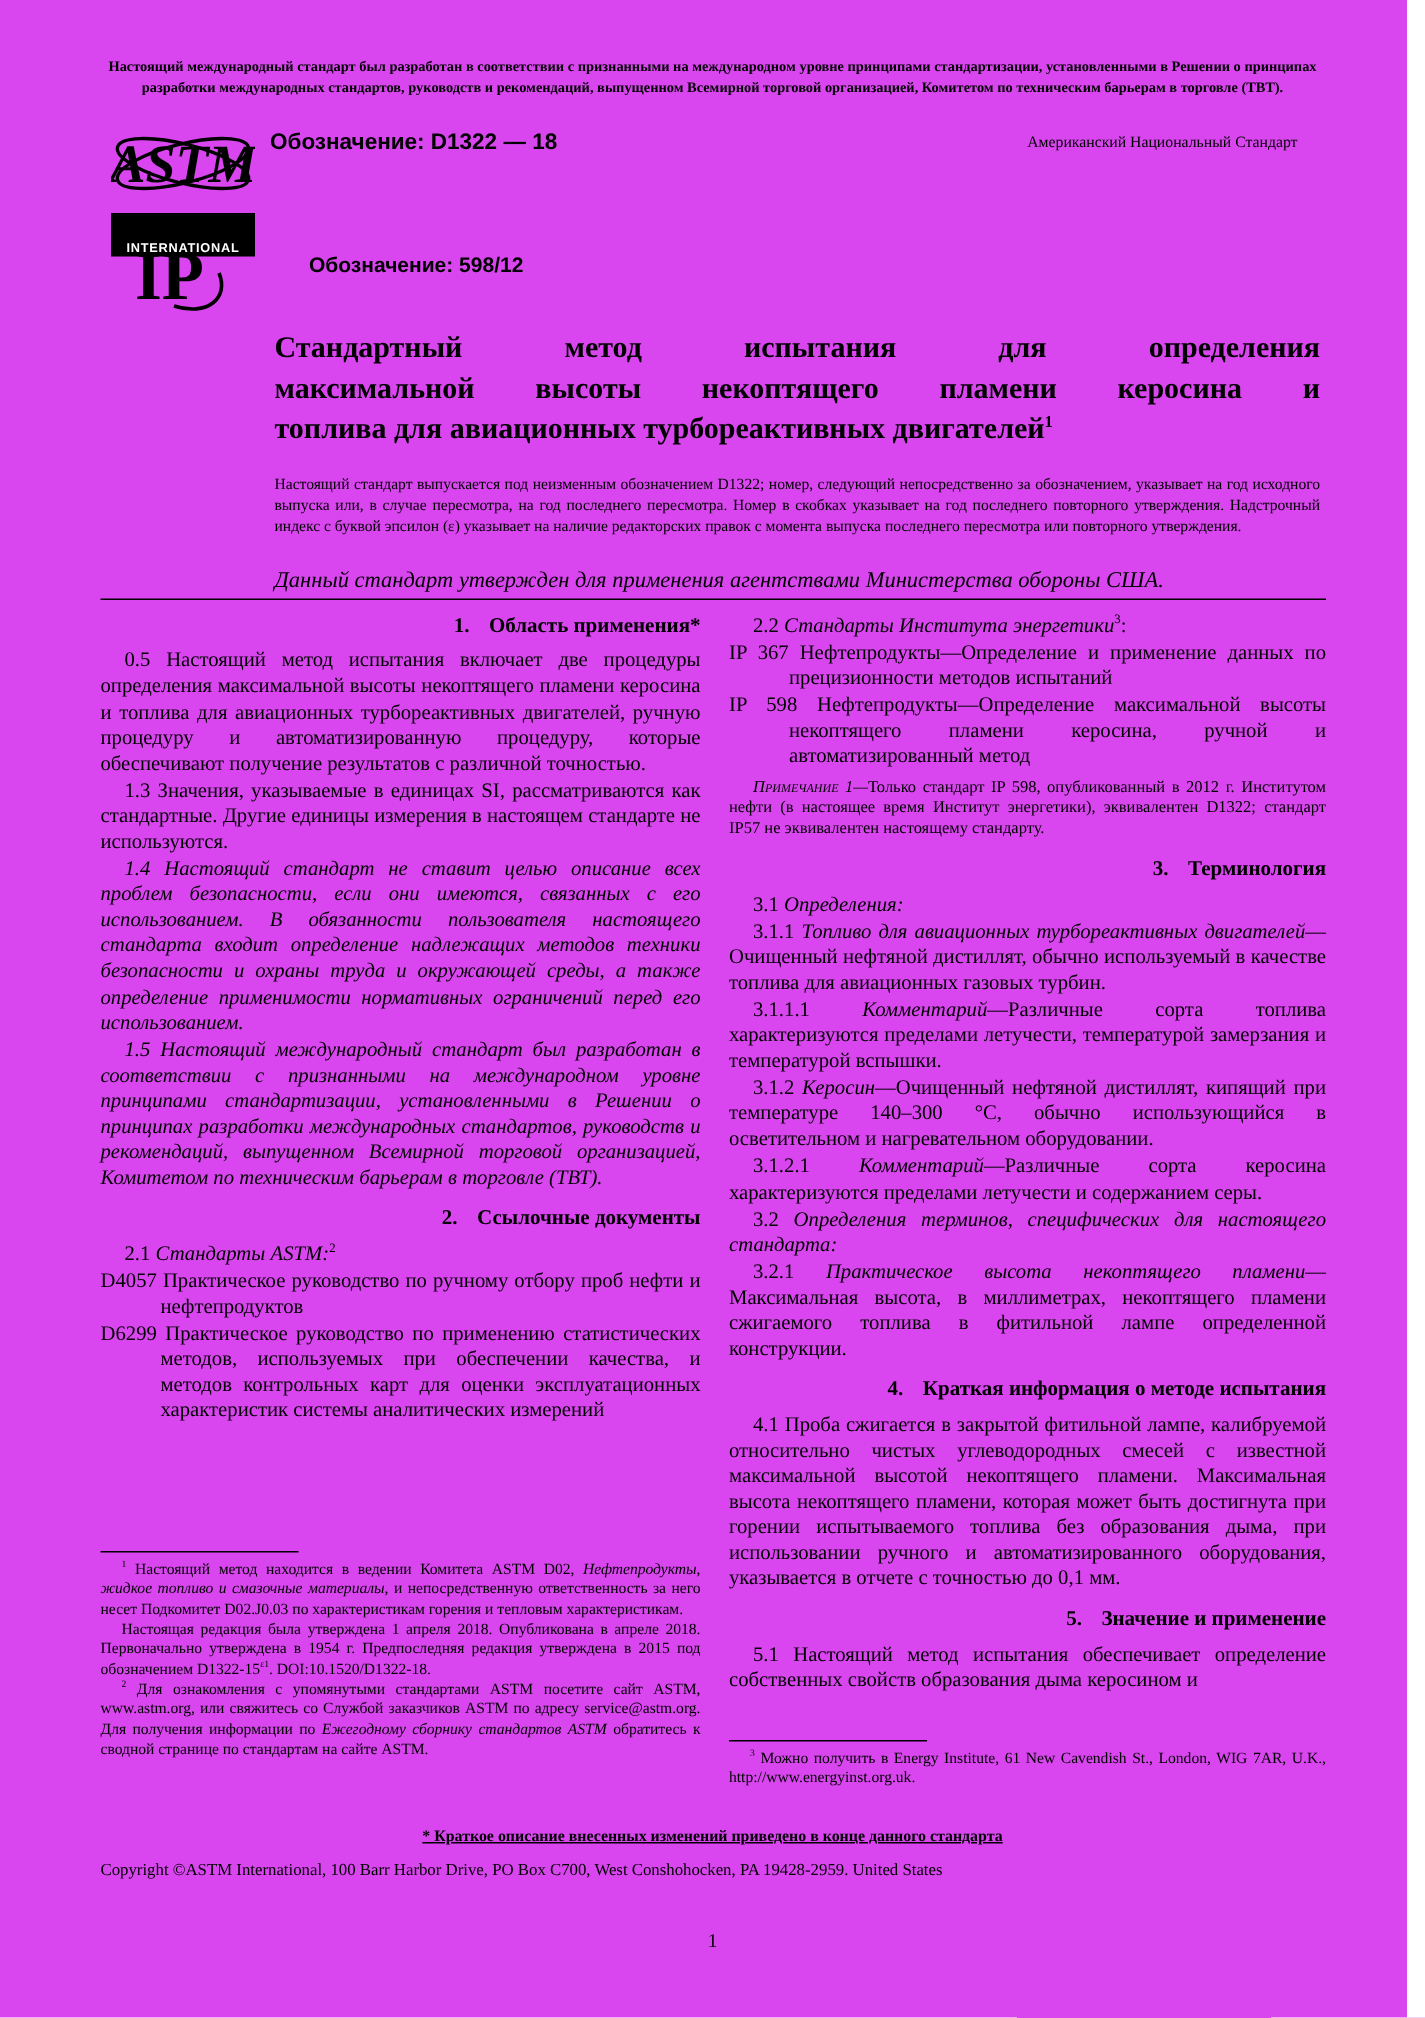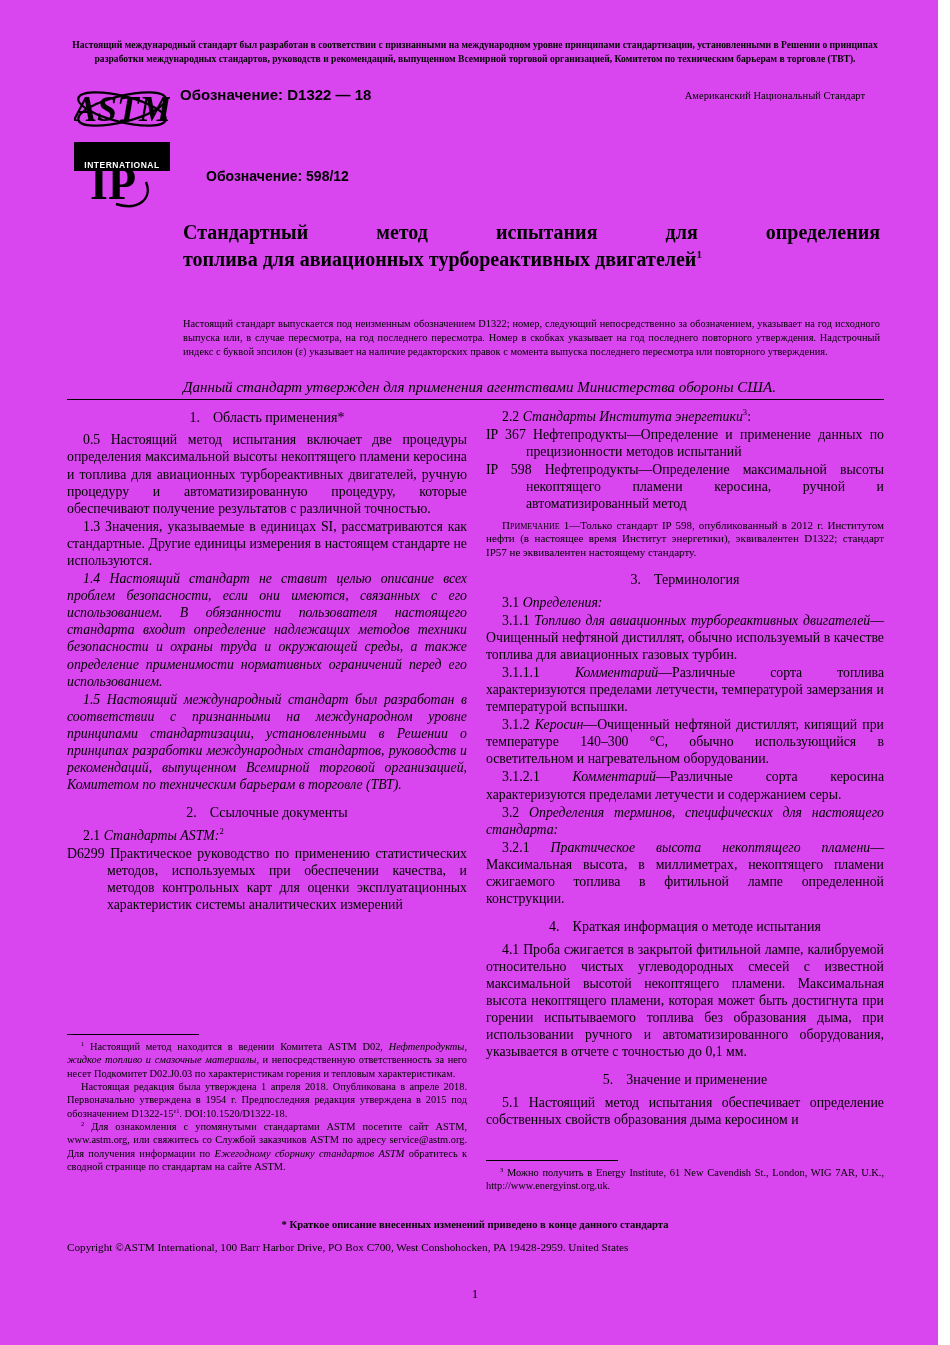--- a/index.html
+++ b/index.html
@@ -44,39 +44,39 @@
     position:absolute; left:183px; top:317px; width:697px;
     font-size:10.4px; line-height:1.33; text-align:justify;
   }
   .dod { position:absolute; left:183px; top:379px; width:697px; font-size:15px; font-style:italic; }
   .header-rule { position:absolute; left:67px; top:399px; width:817px; border-top:1px solid #000; }
 
   .col { position:absolute; top:407px; font-size:13.8px; line-height:1.24; text-align:justify; }
   .col-left  { left:67px;  width:400px; }
   .col-right { left:486px; width:398px; }
 
-  h2.sec { font-size:14px; font-weight:normal; margin:11px 0 5px; text-align:center; }
+  h2.sec { font-size:14px; font-weight:bold; margin:11px 0 5px; text-align:right; }
   .col-left h2.sec:first-child { margin-top:2px; }
   .sec-num { margin-right:13px; }
 
   p.body { margin:1px 0; text-indent:16px; }
   .it { font-style:italic; }
   p.ref { margin:1px 0 1px 40px; text-indent:-40px; }
   p.note { font-size:11px; line-height:1.26; margin:6px 0 3px; text-indent:16px; }
-  .sc { font-variant:small-caps; }
+  .sc { font-variant:small-caps;font-style:italic; }
 
   .fnblock { position:absolute; font-size:10.4px; line-height:1.28; text-align:justify; }
   .fnb-left  { left:67px;  top:1034px; width:400px; }
   .fnb-right { left:486px; top:1160px; width:398px; }
   .fnrule { width:132px; border-top:1px solid #000; margin-bottom:5px; }
   p.fn { text-indent:14px; margin:0; }
 
   .footer-note {
     position:absolute; left:0; top:1219px; width:950px; text-align:center;
-    font-weight:bold; font-size:10.6px;
+    font-weight:bold; font-size:10.6px;text-decoration:underline;
   }
   .copyright { position:absolute; left:67px; top:1241px; font-size:11.2px; }
   .pageno { position:absolute; left:0; top:1286px; width:950px; text-align:center; font-size:13px; }
 </style>
 </head>
 <body>
 
 <div class="page">
 
   <div class="top-notice">Настоящий международный стандарт был разработан в соответствии с признанными на международном уровне принципами стандартизации, установленными в Решении о принципах разработки международных стандартов, руководств и рекомендаций, выпущенном Всемирной торговой организацией, Комитетом по техническим барьерам в торговле (ТВТ).</div>
@@ -98,36 +98,38 @@
       <path d="M30 46 C 52 53, 67 41, 60 24" fill="none" stroke="#000" stroke-width="2.4"></path>
     </svg>
   </div>
 
   <div class="designation-astm">Обозначение: D1322 — 18</div>
   <div class="national-standard">Американский Национальный Стандарт</div>
   <div class="designation-ip">Обозначение: 598/12</div>
 
   <div class="title">
     <div class="tline jline">Стандартный метод испытания для определения</div>
+    <div class="tline jline">максимальной высоты некоптящего пламени керосина и</div>
     <div class="tline"><span>топлива для авиационных турбореактивных двигателей</span><sup>1</sup></div>
   </div>
 
   <div class="issuance">Настоящий стандарт выпускается под неизменным обозначением D1322; номер, следующий непосредственно за обозначением, указывает на год исходного выпуска или, в случае пересмотра, на год последнего пересмотра. Номер в скобках указывает на год последнего повторного утверждения. Надстрочный индекс с буквой эпсилон (ε) указывает на наличие редакторских правок с момента выпуска последнего пересмотра или повторного утверждения.</div>
   <div class="dod">Данный стандарт утвержден для применения агентствами Министерства обороны США.</div>
   <div class="header-rule"></div>
 
   <div class="col col-left">
     <h2 class="sec"><span class="sec-num">1.</span><span>Область применения*</span></h2>
     <p class="body">0.5 Настоящий метод испытания включает две процедуры определения максимальной высоты некоптящего пламени керосина и топлива для авиационных турбореактивных двигателей, ручную процедуру и автоматизированную процедуру, которые обеспечивают получение результатов с различной точностью.</p>
     <p class="body">1.3 Значения, указываемые в единицах SI, рассматриваются как стандартные. Другие единицы измерения в настоящем стандарте не используются.</p>
     <p class="body it">1.4 Настоящий стандарт не ставит целью описание всех проблем безопасности, если они имеются, связанных с его использованием. В обязанности пользователя настоящего стандарта входит определение надлежащих методов техники безопасности и охраны труда и окружающей среды, а также определение применимости нормативных ограничений перед его использованием.</p>
     <p class="body it">1.5 Настоящий международный стандарт был разработан в соответствии с признанными на международном уровне принципами стандартизации, установленными в Решении о принципах разработки международных стандартов, руководств и рекомендаций, выпущенном Всемирной торговой организацией, Комитетом по техническим барьерам в торговле (ТВТ).</p>
 
     <h2 class="sec"><span class="sec-num">2.</span><span>Ссылочные документы</span></h2>
     <p class="body"><span>2.1 </span><span class="it">Стандарты ASTM:</span><sup>2</sup></p>
+    <p class="ref">D4057 Практическое руководство по ручному отбору проб нефти и нефтепродуктов</p>
     <p class="ref">D6299 Практическое руководство по применению статистических методов, используемых при обеспечении качества, и методов контрольных карт для оценки эксплуатационных характеристик системы аналитических измерений</p>
   </div>
 
   <div class="col col-right">
     <p class="body"><span>2.2 </span><span class="it">Стандарты Института энергетики</span><sup>3</sup><span>:</span></p>
     <p class="ref">IP 367 Нефтепродукты—Определение и применение данных по прецизионности методов испытаний</p>
     <p class="ref">IP 598 Нефтепродукты—Определение максимальной высоты некоптящего пламени керосина, ручной и автоматизированный метод</p>
     <p class="note"><span class="sc">Примечание 1—</span><span>Только стандарт IP 598, опубликованный в 2012 г. Институтом нефти (в настоящее время Институт энергетики), эквивалентен D1322; стандарт IP57 не эквивалентен настоящему стандарту.</span></p>
 
     <h2 class="sec"><span class="sec-num">3.</span><span>Терминология</span></h2>

